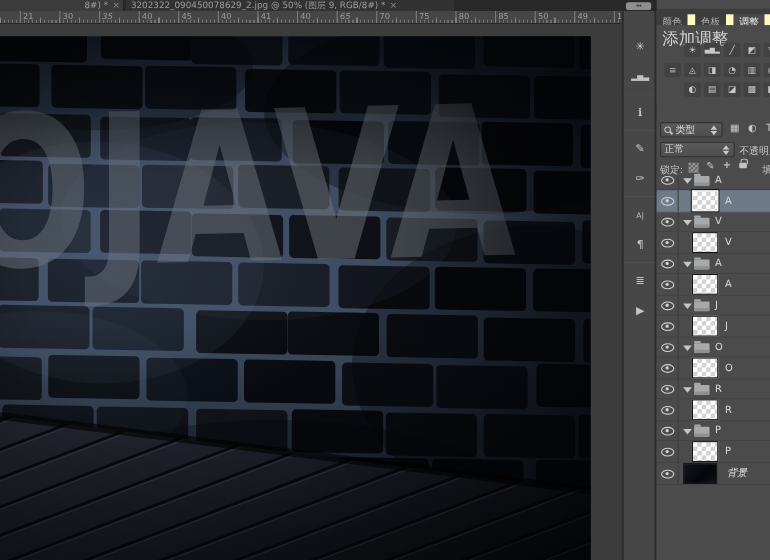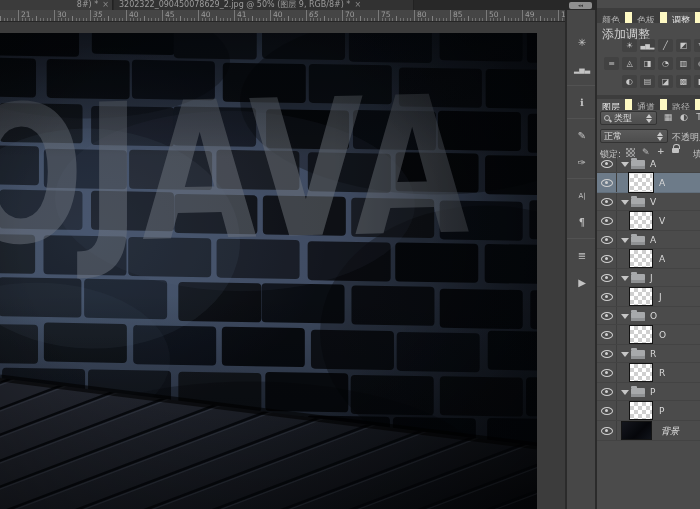--- a/index.html
+++ b/index.html
@@ -68,21 +68,21 @@
   #panel{position:absolute;left:597px;top:0;width:103px;height:509px;background:#4b4b4b;}
   .ptabs{position:absolute;left:0;width:103px;height:15px;background:#3d3d3d;
          white-space:nowrap;overflow:hidden;}
   .ptab{display:inline-block;height:15px;padding:0 5px;font-size:9px;line-height:16px;
         color:#b2b2b2;border-right:7px solid #fef9c3;}
   .ptab.active{background:#4b4b4b;color:#ececec;}
 
   
   #adjTabs{top:8px;}
   #adjBody{position:absolute;left:0;top:23px;width:103px;height:72px;background:#4b4b4b;}
-  #addLabel{position:absolute;left:5px;top:3px;font-size:12px;color:#d2d2d2;}
+  #addLabel{position:absolute;left:5px;top:3px;font-size:15px;color:#d2d2d2;}
   .adj-row{position:absolute;left:0;width:112px;display:flex;justify-content:flex-end;gap:3px;}
   .adj-icon{width:15px;height:13px;background:#424242;border-radius:2px;color:#c8c8c8;
             font-size:8px;line-height:13px;text-align:center;overflow:hidden;}
 
   
   #layTabs{top:95px;}
   #layBody{position:absolute;left:0;top:110px;width:103px;height:399px;background:#4b4b4b;}
 
   .dropdown{position:absolute;height:14px;background:linear-gradient(#5a5a5a,#4d4d4d);
             border:1px solid #333;border-radius:2px;font-size:9px;color:#dcdcdc;
@@ -411,21 +411,20 @@
         </div>
         <div class="adj-row" style="top: 52px;">
           <div class="adj-icon">◐</div>
           <div class="adj-icon">▤</div>
           <div class="adj-icon">◪</div>
           <div class="adj-icon">▩</div>
           <div class="adj-icon">◧</div>
         </div>
       </div>
 
-    <div id="layTabs" class="ptabs"><div class="ptab active">图层</div><div class="ptab">通道</div><div class="ptab">路径</div></div>
     <div id="layBody"></div>
 
     <div class="dropdown" style="left:3px;top:111px;width:57px;">
       <span class="mag"></span>
       <span style="position:absolute;left:13px;top:0;font-family:Liberation Serif, serif;">类型</span>
       <span class="updn"></span>
     </div>
     <div id="filterIcons" style="position: absolute; left: 0px; top: 0px;">
         <div class="filter-icon" style="left: 64px; top: 111px; position: absolute;">▦</div>
         <div class="filter-icon" style="left: 80px; top: 111px; position: absolute;">◐</div>

